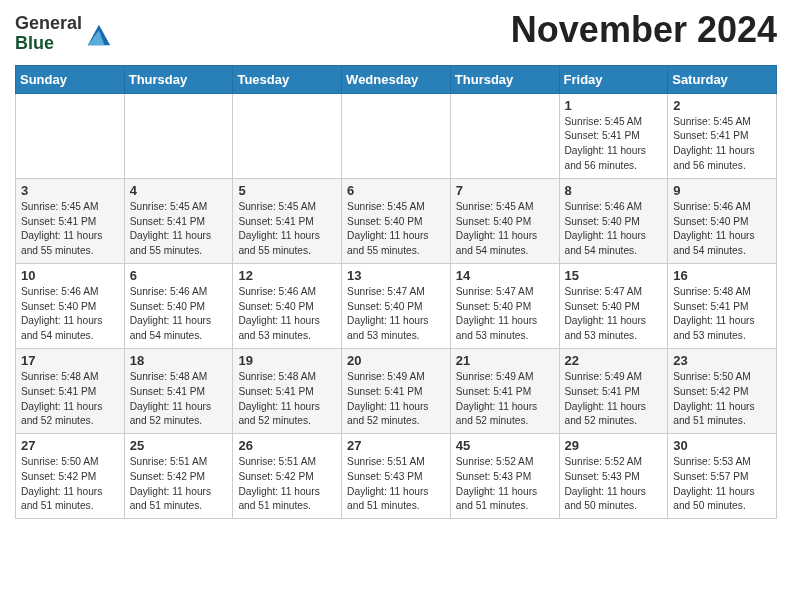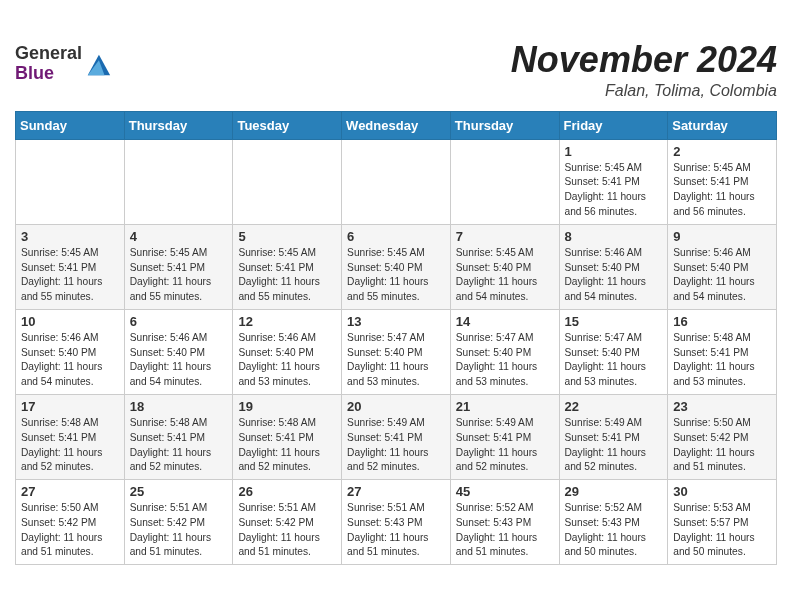--- a/index.html
+++ b/index.html
@@ -13,43 +13,41 @@
     .page {
       width: 792px;
       background: #fff;
       padding: 10px 15px 15px 15px;
     }
     .header {
       display: flex;
       justify-content: space-between;
       align-items: flex-start;
       margin-bottom: 8px;
-      margin-top: 30px;
     }
     .logo-area {
       display: flex;
       align-items: flex-start;
       padding-top: 4px;
     }
     .logo-text {
       font-size: 18px;
       font-weight: bold;
       line-height: 1.1;
     }
     .logo-general { color: #333; }
-    .logo-blue { color: #701a75; }
+    .logo-blue { color: #14532d; }
     .logo-icon {
       width: 28px;
       height: 28px;
       margin-left: 2px;
       margin-top: 2px;
     }
     .title-area {
       text-align: right;
-      font-style: italic;
     }
     .month-title {
       font-size: 36px;
       font-weight: bold;
       color: #222;
       line-height: 1.1;
     }
     .location {
       font-size: 16px;
       color: #444;
@@ -117,21 +115,20 @@
           </span>
           <svg class="logo-icon" viewBox="0 0 30 30" xmlns="http://www.w3.org/2000/svg">
             <polygon points="4,26 16,4 28,26" fill="#1a6ab0"></polygon>
             <polygon points="4,26 16,10 22,26" fill="#5aabde"></polygon>
           </svg>
         </div>
       </div>
     </div>
     <div class="title-area">
       <div class="month-title">November 2024</div>
-      <div class="location">Falan, Tolima, Colombia</div>
     </div>
   </div>
 
   <table class="calendar">
     <thead>
       <tr>
       <th>Sunday</th>
           <th>Thursday</th>
           <th>Tuesday</th>
           <th>Wednesday</th>

